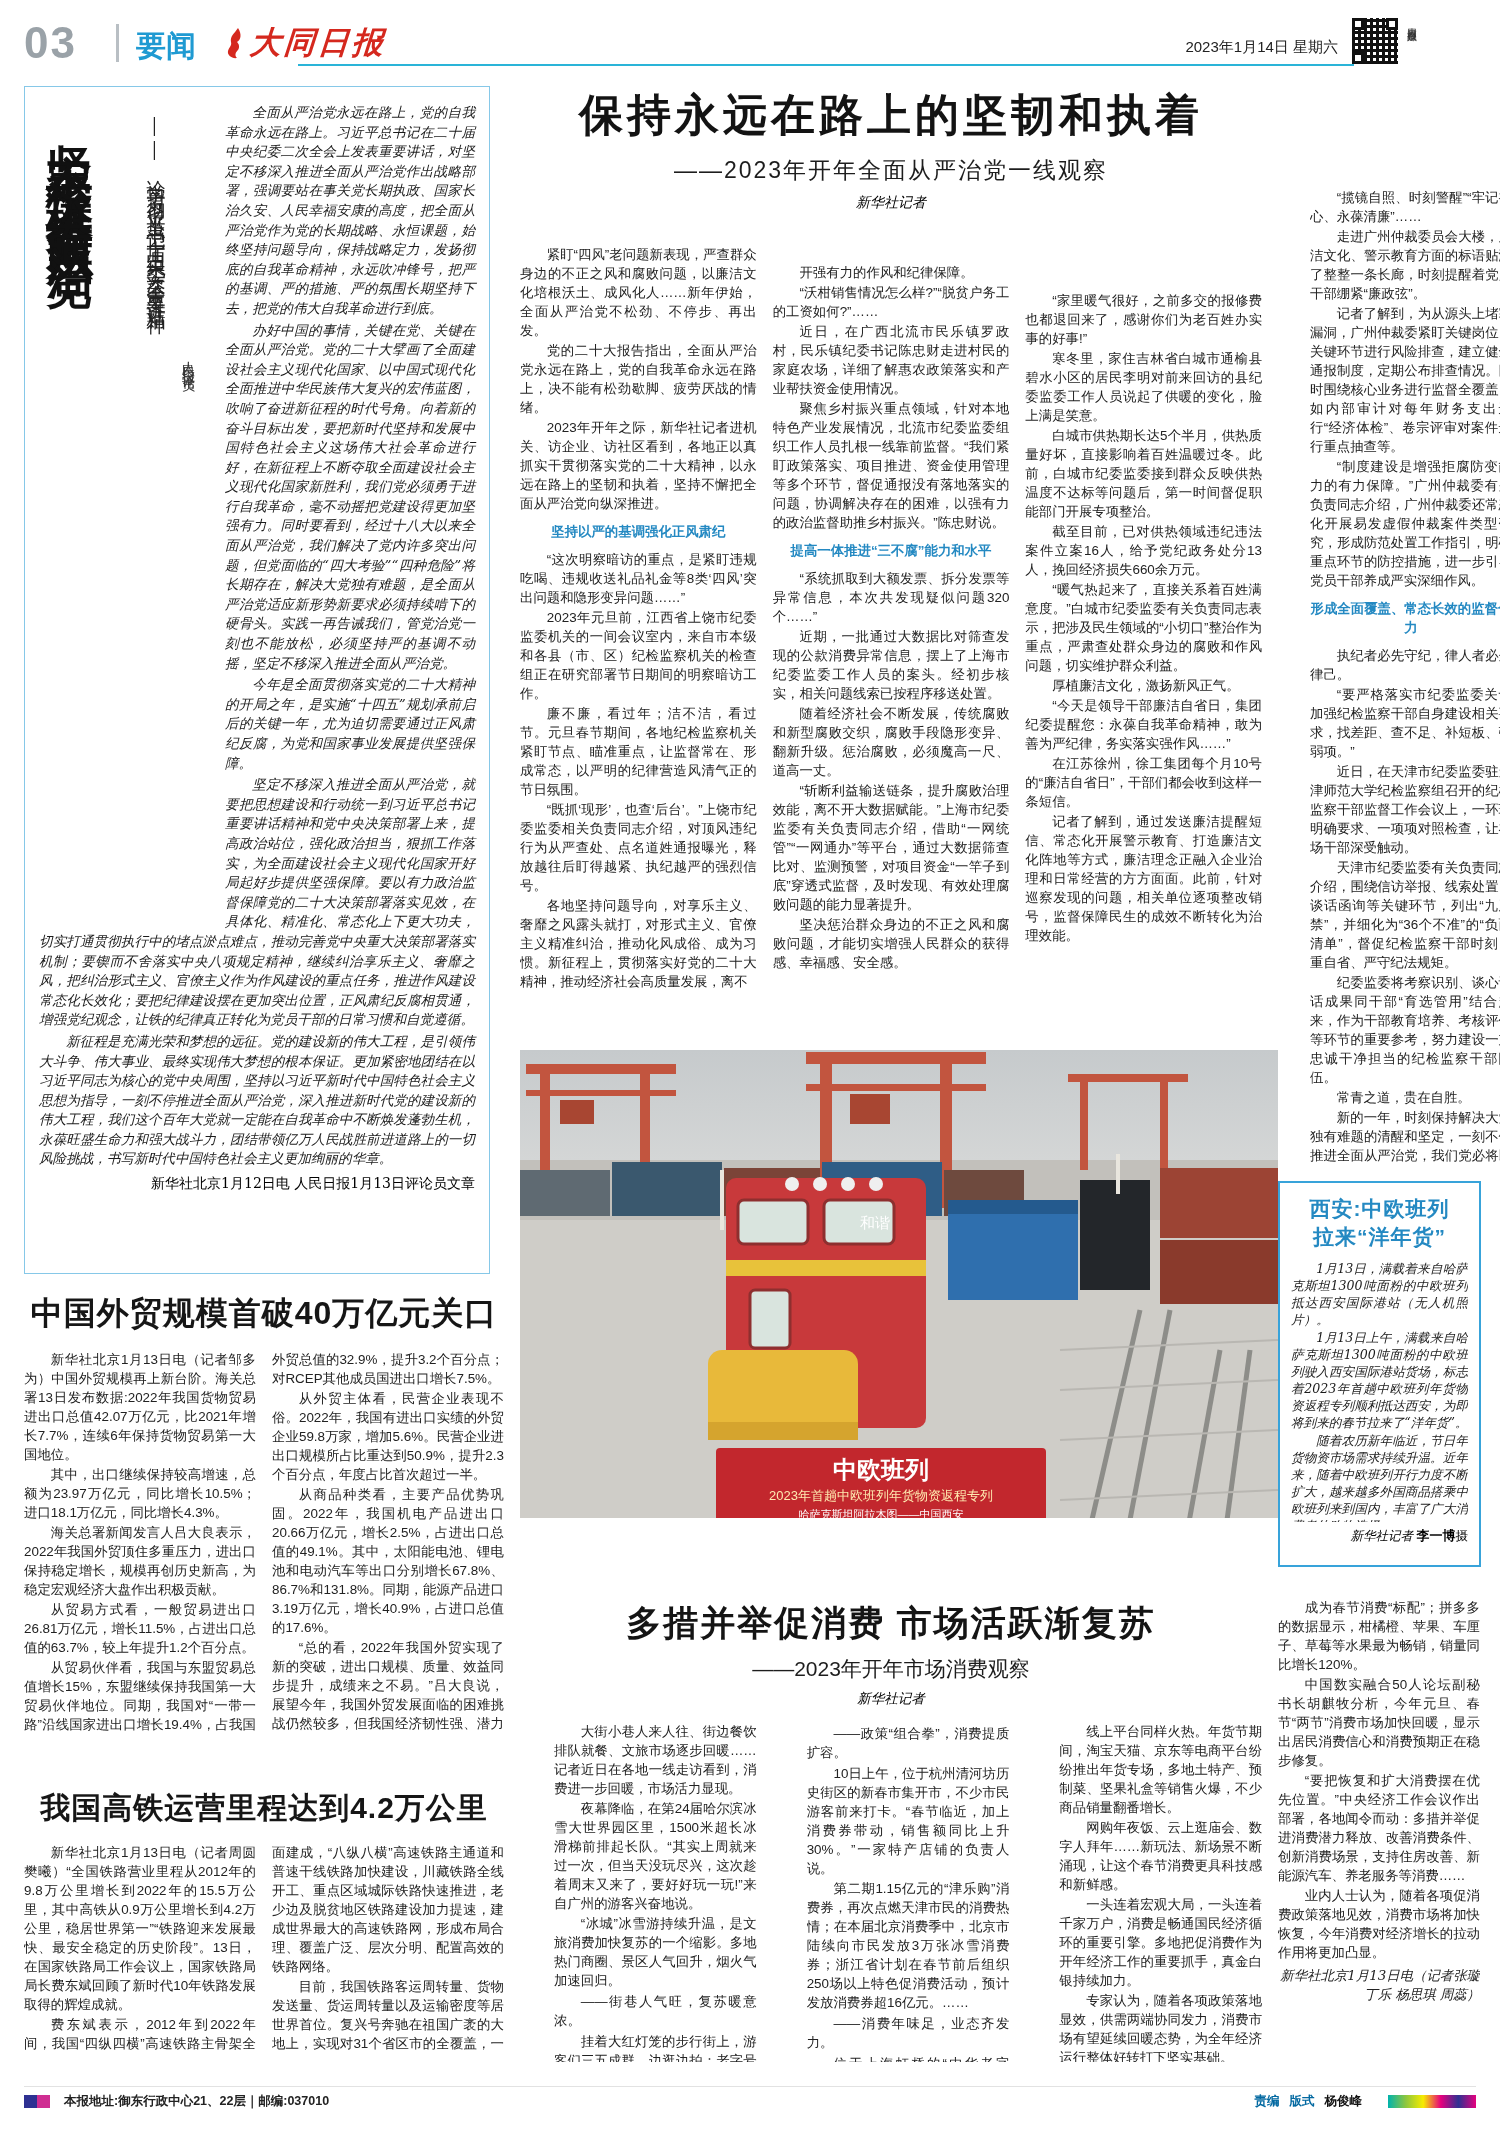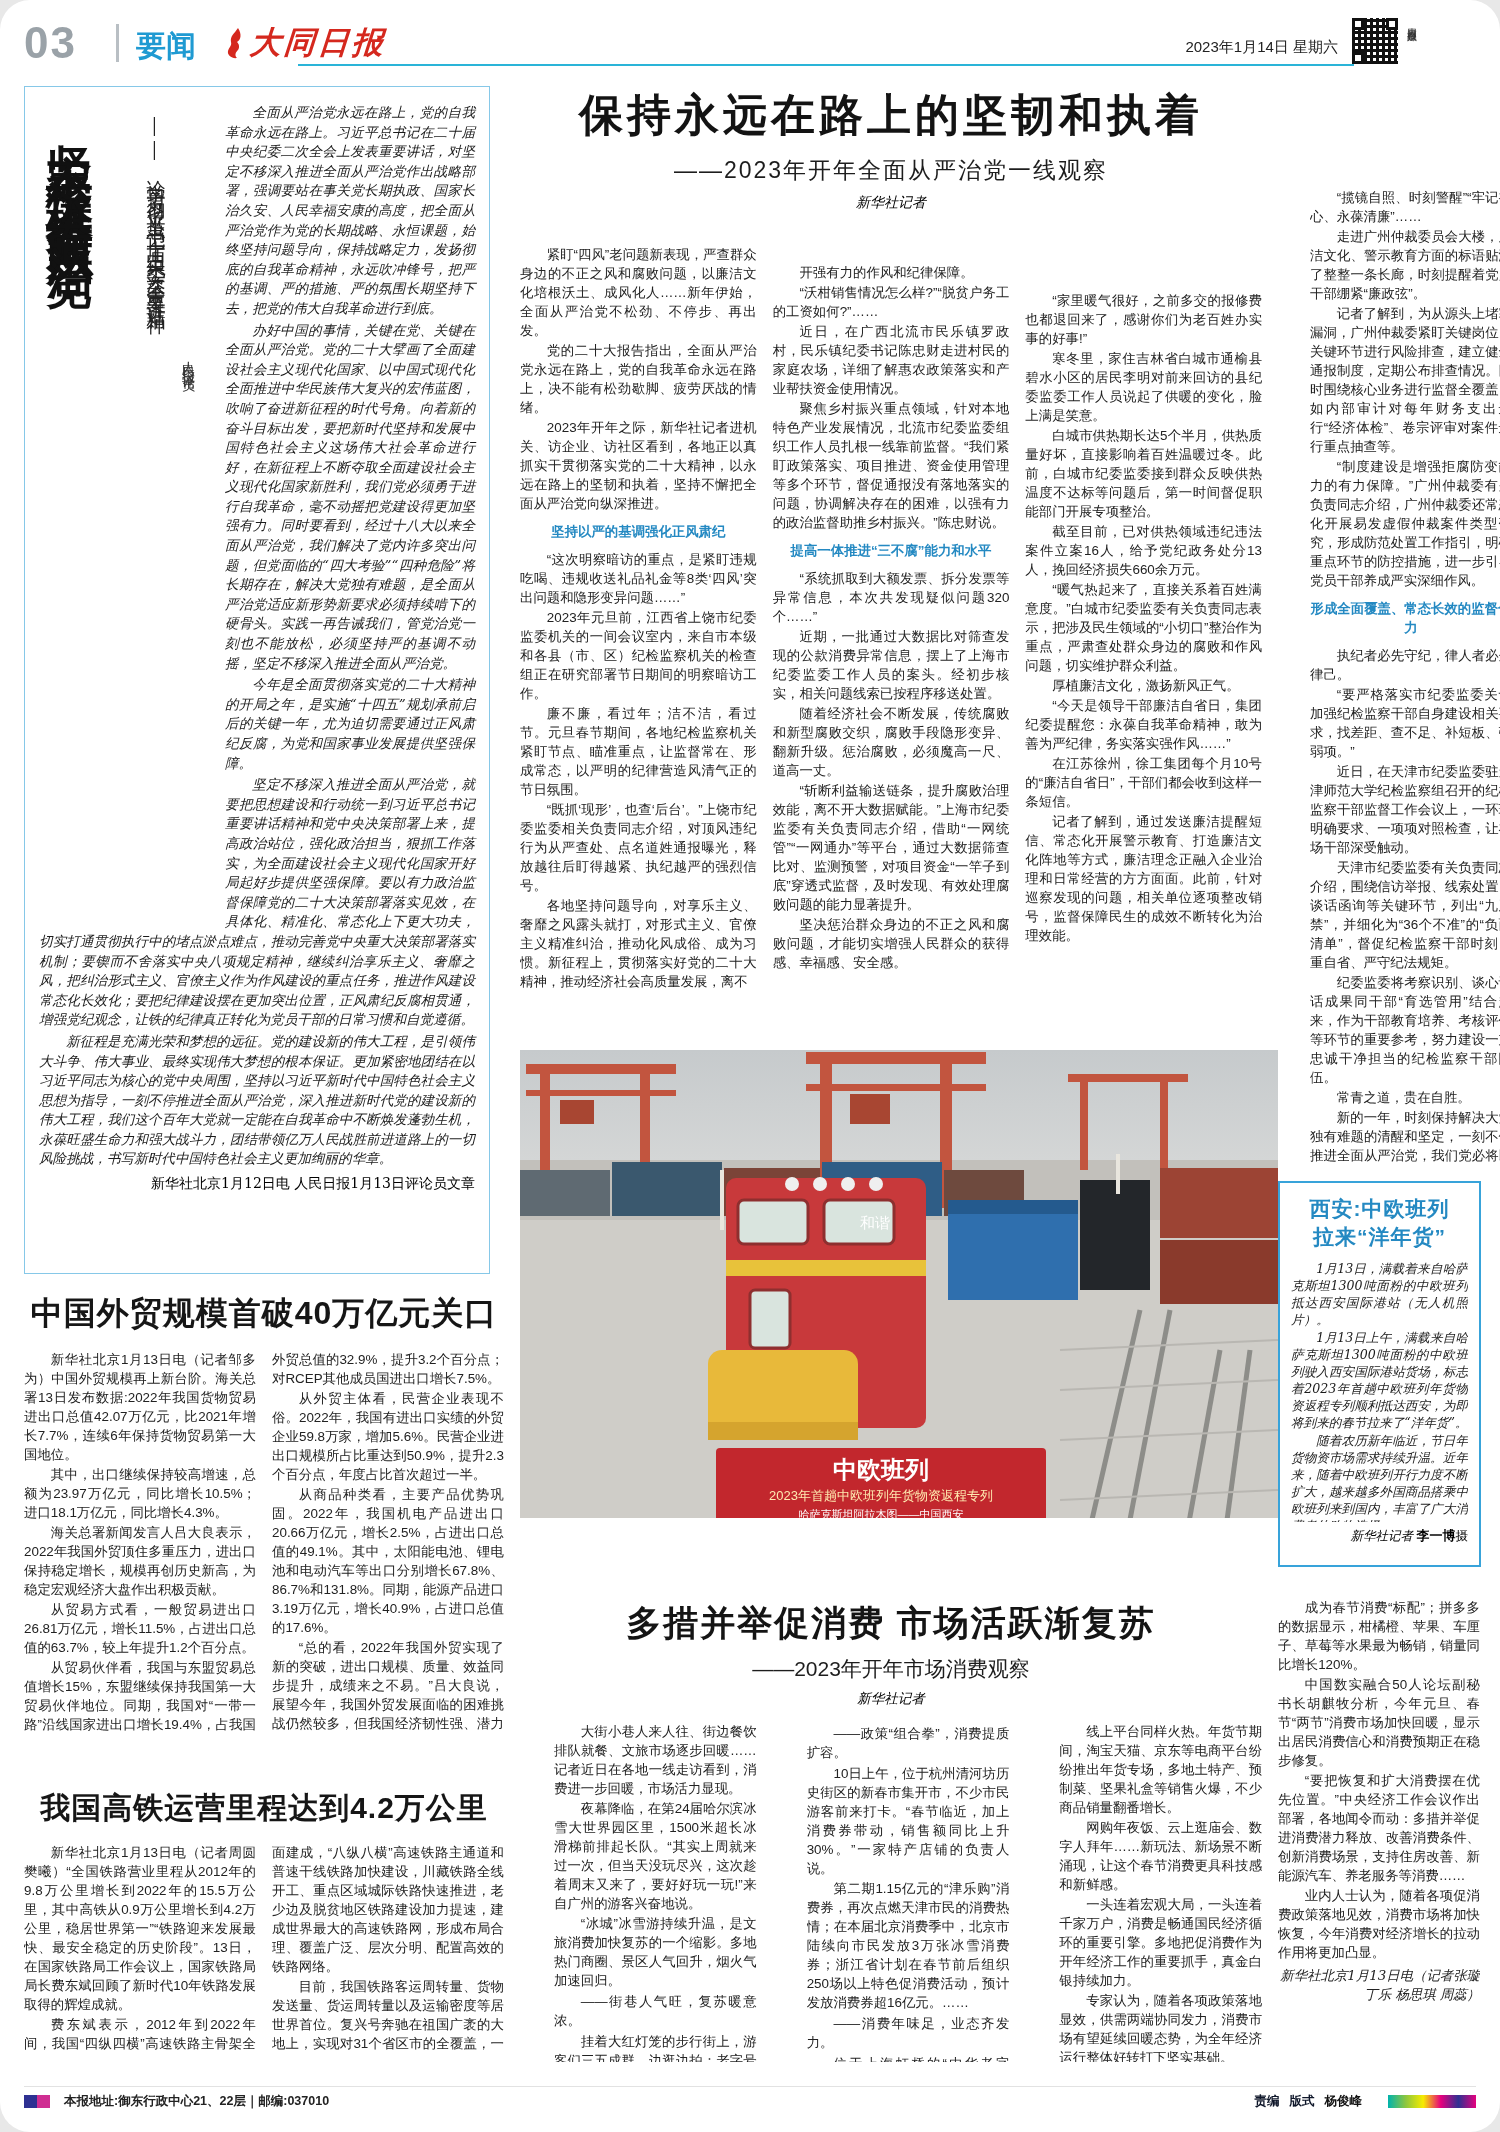--- a/index.html
+++ b/index.html
@@ -1,17 +1,17 @@
 <!DOCTYPE html>
 <html><head>
 <meta charset="utf-8">
 <style>
   * { margin:0; padding:0; box-sizing:border-box; }
   body { background:#e8e8e8; font-family:"Liberation Sans","DejaVu Sans",sans-serif; }
-  .page { position:relative; width:1500px; height:2132px; margin:0 auto; background:#ffffff; overflow:hidden;border-radius:30px; }
+  .page { position:relative; width:1500px; height:2132px; margin:0 auto; background:#ffffff; overflow:hidden; }
 
   
   .hdr { position:absolute; top:16px; left:24px; right:24px; height:48px; }
   .pageno { position:absolute; left:0; top:2px; font-size:44px; font-weight:bold; color:#9aa2a8; letter-spacing:2px; }
   .hdr-div { position:absolute; left:92px; top:8px; width:3px; height:38px; background:#b9bfc4; }
   .section { position:absolute; left:112px; top:10px; font-size:30px; font-weight:bold; color:#1f9ad2; }
   .masthead { position:absolute; left:200px; top:6px; display:flex; align-items:center; }
   .masthead .logo-txt { font-family:"DejaVu Serif","Liberation Serif",serif; font-style:italic; font-weight:bold; font-size:31px; color:#d5281e; letter-spacing:3px; transform:skewX(-4deg); }
   .hdr-date { position:absolute; right:138px; top:22px; font-size:15px; color:#222; }
   .qr { position:absolute; right:78px; top:2px; width:46px; height:46px; background:
@@ -70,21 +70,21 @@
   .xf-sub { font-size:21px; margin-top:8px; color:#1d1d1d; }
   .xf-by { font-size:13.5px; margin-top:7px; font-family:"DejaVu Serif","Liberation Serif",serif; font-style:italic; }
   .xf-cols { position:absolute; left:520px; top:1722px; width:742px; height:340px; display:flex; gap:16px; }
   .xf-cols .mcol { flex:1; overflow:hidden; font-size:13.4px; line-height:19px; color:#222;margin-left:34px; }
 
   
   .footer { position:absolute; left:24px; right:24px; top:2086px; height:30px; border-top:1px solid #e2e2e2; display:flex; align-items:center; }
   .chip { width:26px; height:13px; background:linear-gradient(90deg,#2e3192 0 50%,#cf2e92 50% 100%); margin-right:14px; }
   .f-addr { font-size:12.5px; font-weight:bold; color:#222; }
   .f-right { margin-left:auto; display:flex; align-items:center; gap:10px; }
-  .f-role { font-size:12.5px; font-weight:bold; color:#0f172a; }
+  .f-role { font-size:12.5px; font-weight:bold; color:#0369a1; }
   .f-name { font-size:12.5px; font-weight:bold; color:#111; }
   .rainbow { width:88px; height:13px; margin-left:16px;
     background:linear-gradient(90deg,#00b3ad,#8cc63f,#f7ec00,#e6007e,#2e3192,#e6007e); }
 </style>
 </head>
 <body>
 
 <div class="page">
 
   <div class="hdr">

